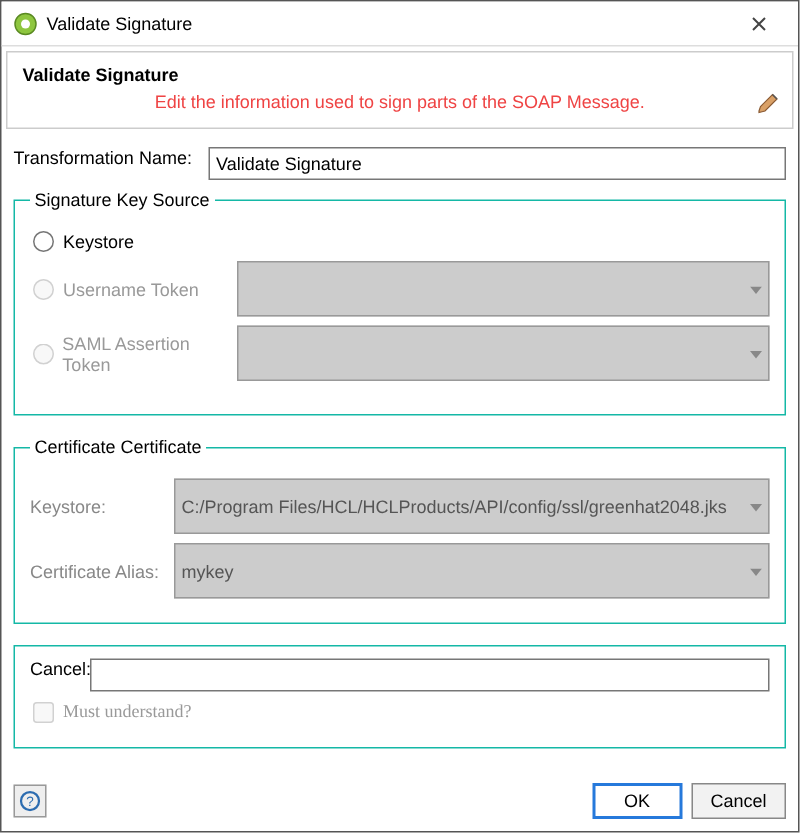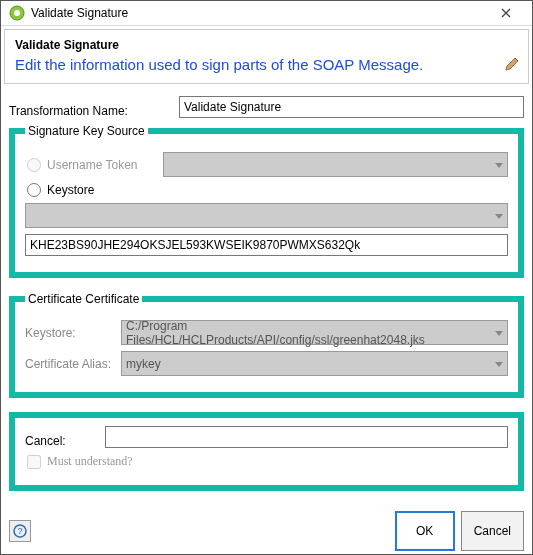--- a/index.html
+++ b/index.html
@@ -53,38 +53,38 @@
     position: relative;
     background: #fff;
   }
   .header h1 {
     margin: 0 0 4px 0;
     font-size: 12px;
     font-weight: bold;
   }
   .header p {
     margin: 0;
-    font-size: 15px;
-    color: #1d4ed8;
+    font-size: 12px;
+    color: #ef4444;
+    text-align: center;
   }
   .header .edit-icon {
     position: absolute;
     right: 8px;
     top: 26px;
   }
   
   .body {
     flex: 1;
     padding: 0 8px;
   }
   .row {
     display: flex;
-    align-items: flex-end;
+    align-items: flex-start;
     margin-bottom: 6px;
-    gap: 40px;
   }
   .label-col {
     width: 130px;
     padding-right: 4px;
   }
   input[type=text].textfield {
     flex: 1;
     height: 22px;
     border: 1px solid #777;
     padding: 0 4px;
@@ -92,36 +92,36 @@
     font-family: inherit;
   }
   input[type=text].disabled,
   .combo.disabled {
     background: #ccc;
     color: #555;
     border: 1px solid #999;
   }
   .combo {
     flex: 1;
-    height: 25px;
+    height: 37px;
     position: relative;
     display: flex;
     align-items: center;
     padding: 0 20px 0 4px;
     font-size: 12px;
   }
   .combo .chev {
     position: absolute;
     right: 4px;
     top: 50%;
     transform: translateY(-50%);
     pointer-events: none;
   }
   fieldset {
-    border: 6px solid #14b8a6;
+    border: 1px solid #14b8a6;
     margin: 4px 0 14px 0;
     padding: 8px 10px 10px 10px;
   }
   legend {
     padding: 0 3px;
     font-size: 12px;
     color: #000;
   }
   .radio-row, .check-row {
     display: flex;
@@ -159,21 +159,21 @@
     border: 1px solid #999;
     background: #eee;
     display: flex;
     align-items: center;
     justify-content: center;
     font-size: 13px;
     color: #2c6cb0;
   }
   .footer .spacer { flex: 1; }
   .btn {
-    height: 40px;
+    height: 24px;
     min-width: 60px;
     padding: 0 12px;
     margin-left: 6px;
     border: 1px solid #888;
     background: #f2f2f2;
     font-size: 12px;
     display: flex;
     align-items: center;
     justify-content: center;
   }
@@ -214,55 +214,58 @@
 <div class="body">
 
   <div class="row">
     <div class="label-col">Transformation Name:</div>
     <input type="text" class="textfield" value="Validate Signature" style="">
   </div>
 
   <fieldset>
     <legend>Signature Key Source</legend>
 
+    <div class="radio-row">
+      <label class="radio-label">
+        <input type="radio" name="keysrc" style="">
+        <span class="radio-text">Keystore</span>
+      </label>
+    </div>
+
     <div class="radio-row disabled">
       <label class="radio-label">
         <input type="radio" name="keysrc" disabled="" style="">
         <span class="radio-text">Username Token</span>
       </label>
       <div class="combo disabled">
         <span></span>
         <span class="chev">
           <svg width="8" height="6" viewBox="0 0 8 6">
               <path d="M0 0 L8 0 L4 5 Z" fill="#888"></path>
             </svg>
         </span>
       </div>
     </div>
 
-    <div class="radio-row">
+    <div class="radio-row disabled">
       <label class="radio-label">
-        <input type="radio" name="keysrc" style="">
-        <span class="radio-text">Keystore</span>
+        <input type="radio" name="keysrc" disabled="" style="">
+        <span class="radio-text">SAML Assertion Token</span>
       </label>
-    </div>
-
-    <div class="radio-row disabled">
       <div class="combo disabled">
         <span></span>
         <span class="chev">
           <svg width="8" height="6" viewBox="0 0 8 6">
               <path d="M0 0 L8 0 L4 5 Z" fill="#888"></path>
             </svg>
         </span>
       </div>
     </div>
 
     <div class="radio-row">
-      <input type="text" class="textfield" value="KHE23BS90JHE294OKSJEL593KWSEIK9870PWMXS632Qk" style="">
     </div>
   </fieldset>
 
   <fieldset>
     <legend>Certificate Certificate</legend>
 
     <div class="cert-row">
       <div class="clabel">Keystore:</div>
       <div class="combo disabled">
         <span>C:/Program Files/HCL/HCLProducts/API/config/ssl/greenhat2048.jks</span>

